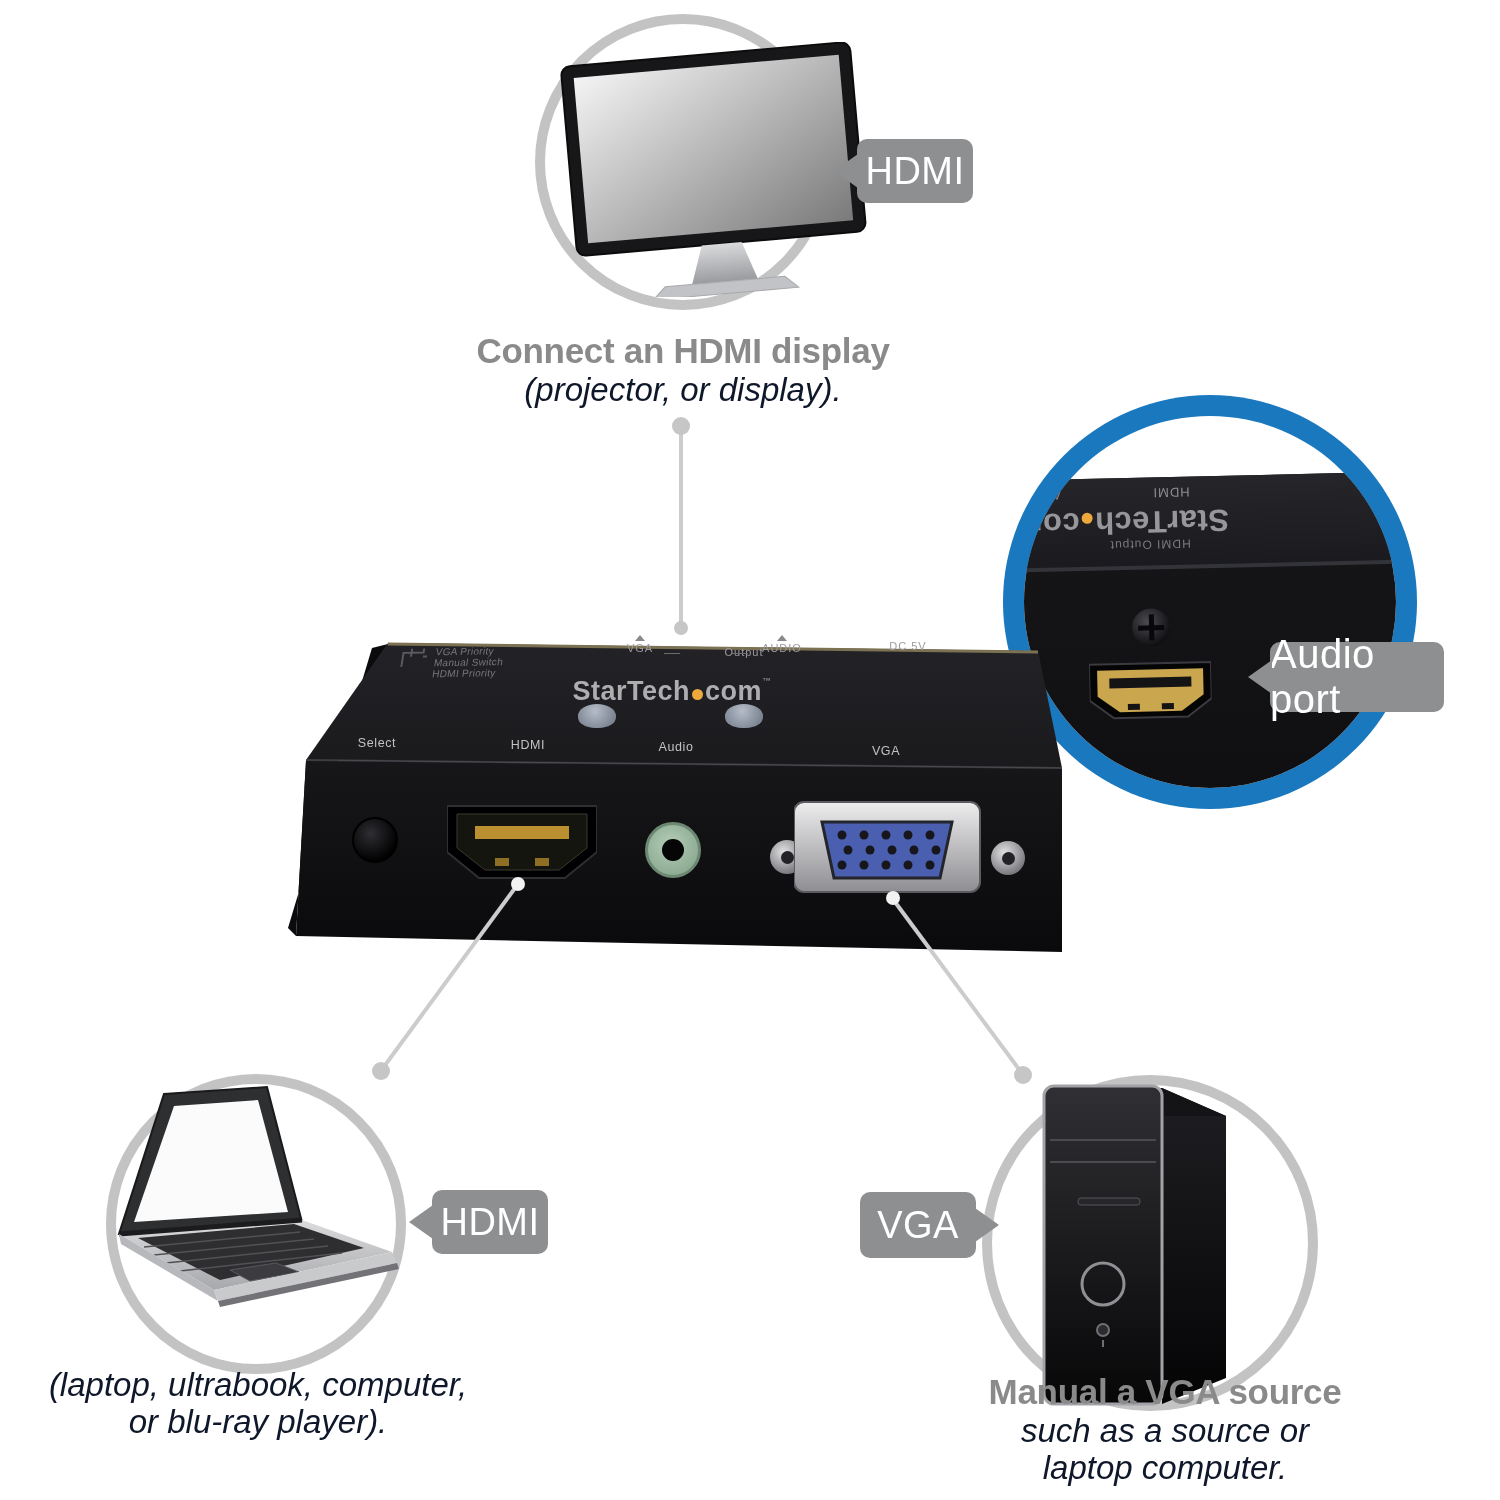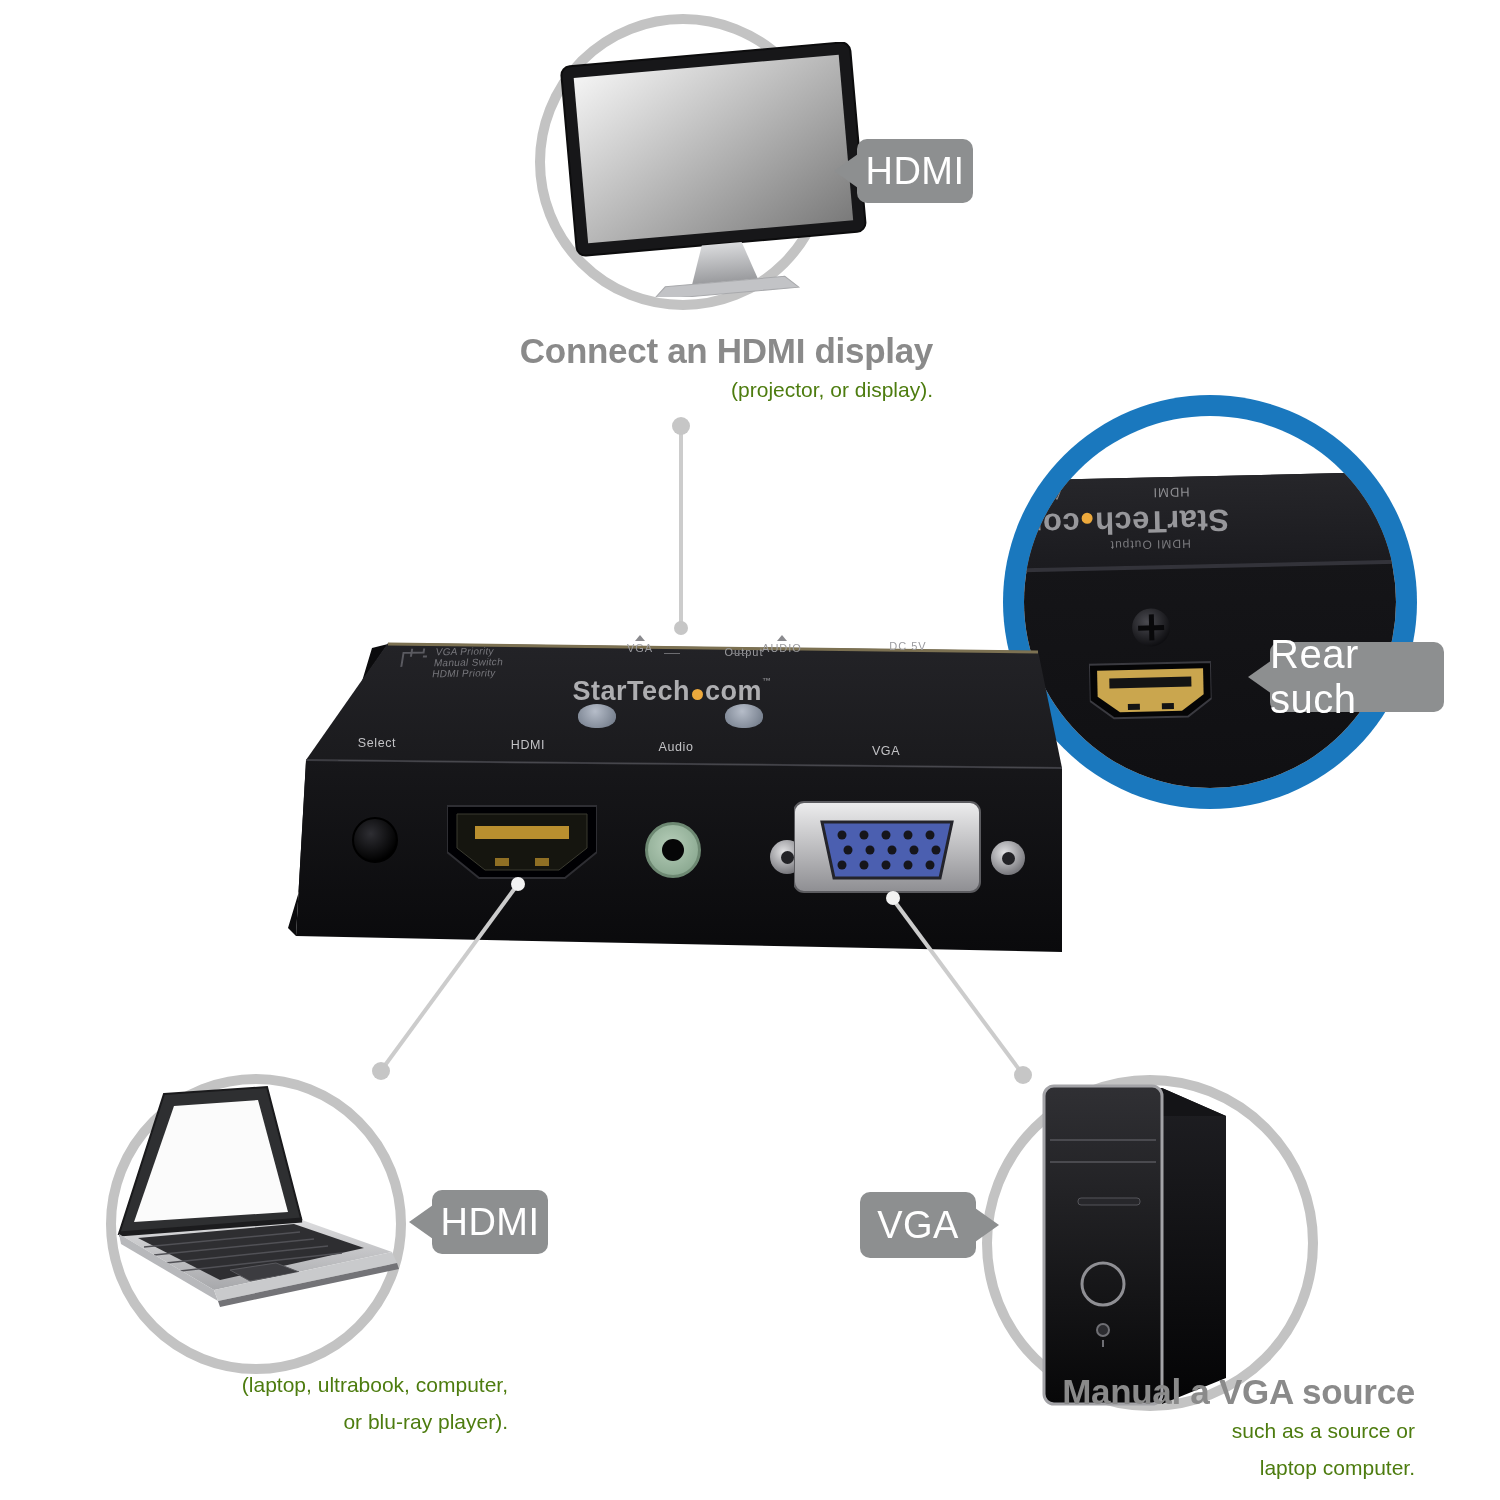--- a/index.html
+++ b/index.html
@@ -9,23 +9,23 @@
     font-family:"Liberation Sans", sans-serif; overflow:hidden;
   }
   .abs { position:absolute; }
 
   
   .circle-gray {
     position:absolute; border:10px solid #c3c3c3; border-radius:50%; z-index:1;
   }
 
   
-  .caption { position:absolute; text-align:right; z-index:4; }
+  .caption { position:absolute; text-align:center; z-index:4; }
   .caption .h { font-size:35px; font-weight:700; color:#8a8a8a; letter-spacing:-0.3px; line-height:40px; }
-  .caption .s { font-size:21px; font-weight:400; color:#4d7c0f; line-height:37px; }
+  .caption .s { font-size:33px; font-weight:400; color:#0f172a; line-height:37px;font-style:italic; }
 
   
   .tag {
     position:absolute; background:#8d8f90; border-radius:10px; color:#ffffff;
     display:flex; align-items:center; justify-content:center;
     font-size:38px; letter-spacing:0.5px; z-index:5;
   }
   .tag::before { content:""; position:absolute; width:0; height:0; border:solid transparent; top:50%; }
   .tag.arrow-left::before  { right:99%; margin-top:-17px; border-width:17px 24px 17px 0; border-right-color:#8d8f90; }
   .tag.arrow-right::before { left:99%;  margin-top:-17px; border-width:17px 0 17px 24px; border-left-color:#8d8f90; }
@@ -128,21 +128,21 @@
           <polygon points="8,10 114,10 114,36 92,52 30,52 8,36" fill="#caa64e"></polygon>
           <rect x="20" y="18" width="82" height="10" fill="#141414"></rect>
           <rect x="38" y="44" width="12" height="6" fill="#141414"></rect>
           <rect x="72" y="44" width="12" height="6" fill="#141414"></rect>
         </svg>
       </div>
     </div>
   </div>
 
   <div class="tag arrow-left" style="left:1270px; top:642px; width:174px; height:70px; font-size:40px;">
-    <span>Rear such</span>
+    <span>Audio port</span>
   </div>
 
   <div class="device">
     <svg width="774" height="318" viewBox="0 0 774 318">
       <defs>
         <linearGradient id="topg" x1="0" y1="0" x2="0" y2="1">
           <stop offset="0" stop-color="#232327"></stop>
             <stop offset="1" stop-color="#1a1a1d"></stop>
         </linearGradient>
         <linearGradient id="frontg" x1="0" y1="0" x2="0" y2="1">

